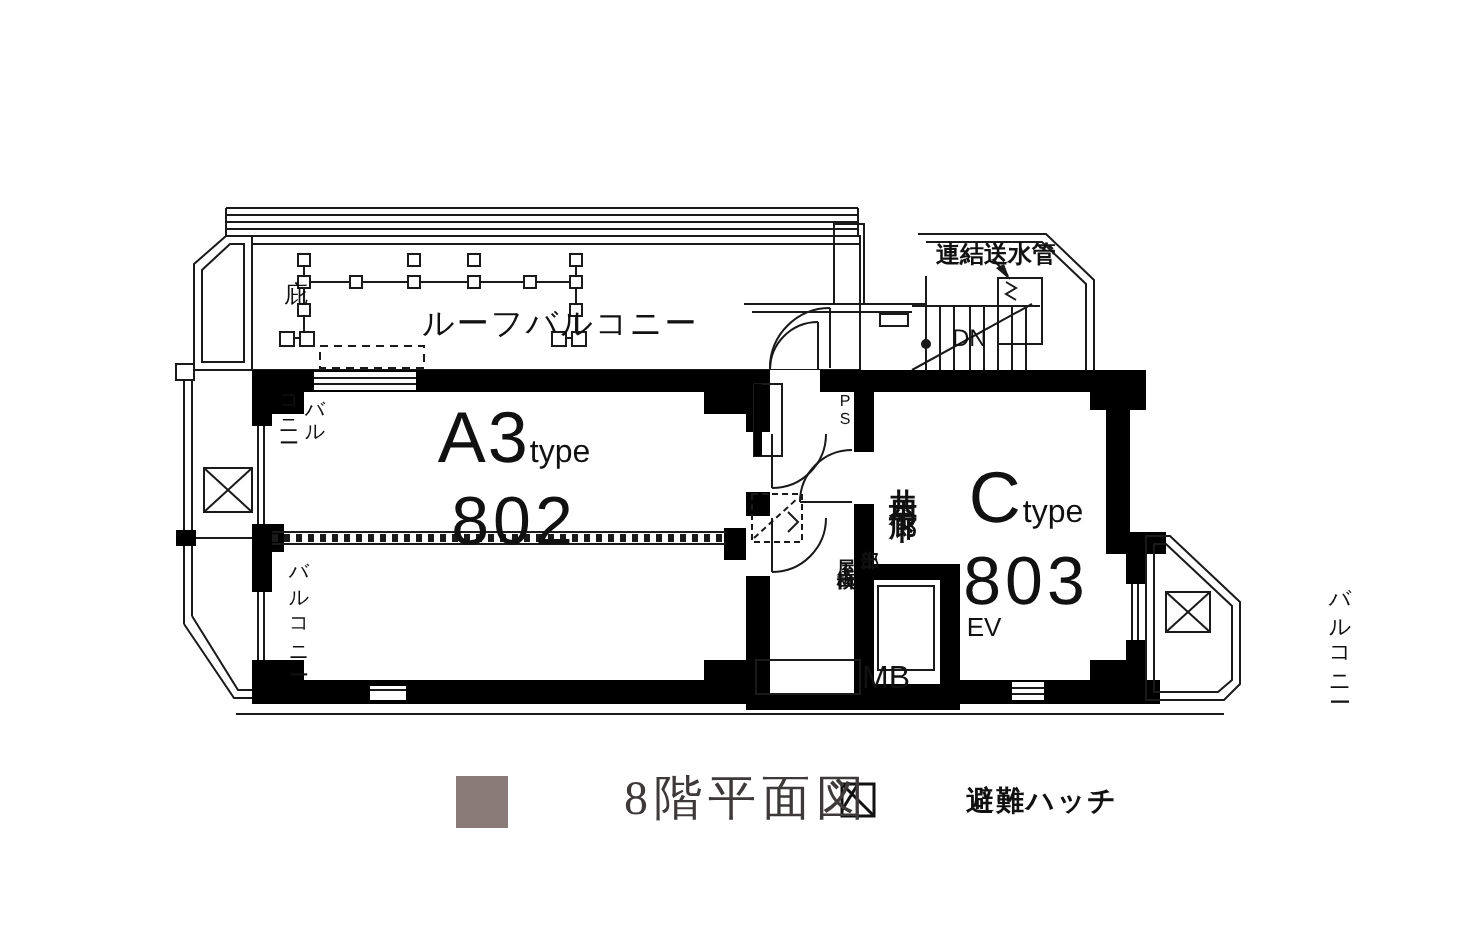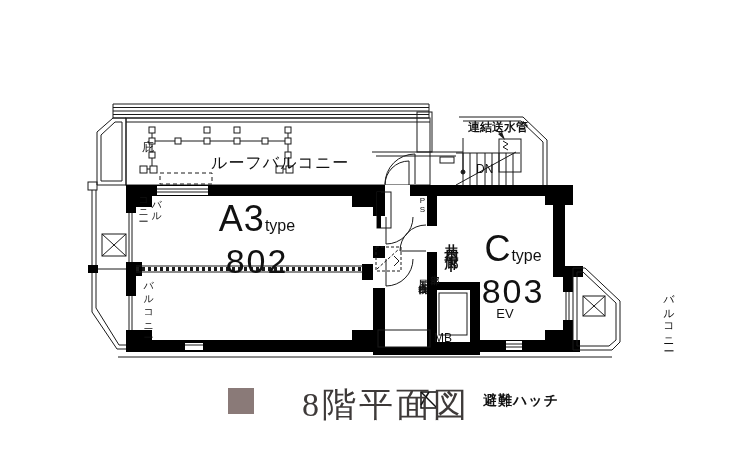--- a/index.html
+++ b/index.html
@@ -7,21 +7,21 @@
          font-family:"Liberation Sans",sans-serif;color:#111;}
   #stage svg{position:absolute;left:0;top:0;}
   .lbl{position:absolute;white-space:nowrap;color:#111;line-height:1;padding-left:39px;}
   .vert{writing-mode:vertical-rl;text-orientation:upright;}
   .room{position:absolute;text-align:center;}
   .room .big{font-size:36px;letter-spacing:1px;}
   .room .suf{font-size:16px;}
   .room .num{font-size:34px;display:block;margin-top:2px;letter-spacing:2px;}
   .cbig{font-size:38px;}
   .legend-square{position:absolute;left:228px;top:388px;width:26px;height:26px;background:#8a7a78;}
-  .legend-title{left:263px;top:388px;font-family:"Liberation Serif",serif;font-size:34px;
+  .legend-title{left:273px;top:388px;font-family:"Liberation Serif",serif;font-size:24px;
                 letter-spacing:3px;color:#3e3a39;}
   .legend-hatch{left:444px;top:393px;font-size:14px;font-weight:700;letter-spacing:1px;}
 </style>
 </head>
 <body>
 
 <div id="stage">
 
 <svg width="730" height="470" viewBox="0 0 730 470">
 
@@ -219,20 +219,20 @@
 <div class="room" style="left:450px;top:228px;width:126px;text-align:center;">
   <span class="big cbig">C</span><span class="suf">type</span>
   <span class="num">803</span>
 </div>
 
 <div class="lbl vert" style="left:406px;top:233px;font-size:14px;font-weight:700;letter-spacing:5px;">共用廊下</div>
 <div class="lbl vert" style="left:391px;top:268px;font-size:9px;font-weight:700;">上部</div>
 <div class="lbl vert" style="left:379px;top:272px;font-size:9px;font-weight:700;letter-spacing:2px;">屋上点検口</div>
 <div class="lbl vert" style="left:379px;top:196px;font-size:8px;">PS</div>
 
-<div class="lbl" style="left:452px;top:307px;width:28px;text-align:center;font-size:13px;">EV</div>
-<div class="lbl" style="left:378px;top:332px;width:52px;text-align:center;font-size:12px;">MB</div>
+<div class="lbl" style="left:439px;top:307px;width:28px;text-align:center;font-size:13px;">EV</div>
+<div class="lbl" style="left:378px;top:332px;width:52px;text-align:center;font-size:16px;">MB</div>
 
 <div class="legend-square" style="background-color: rgb(138, 122, 120);"></div>
 <div class="lbl legend-title">8階平面図</div>
 <div class="lbl legend-hatch">避難ハッチ</div>
 
 </div>
 
 </body></html>

